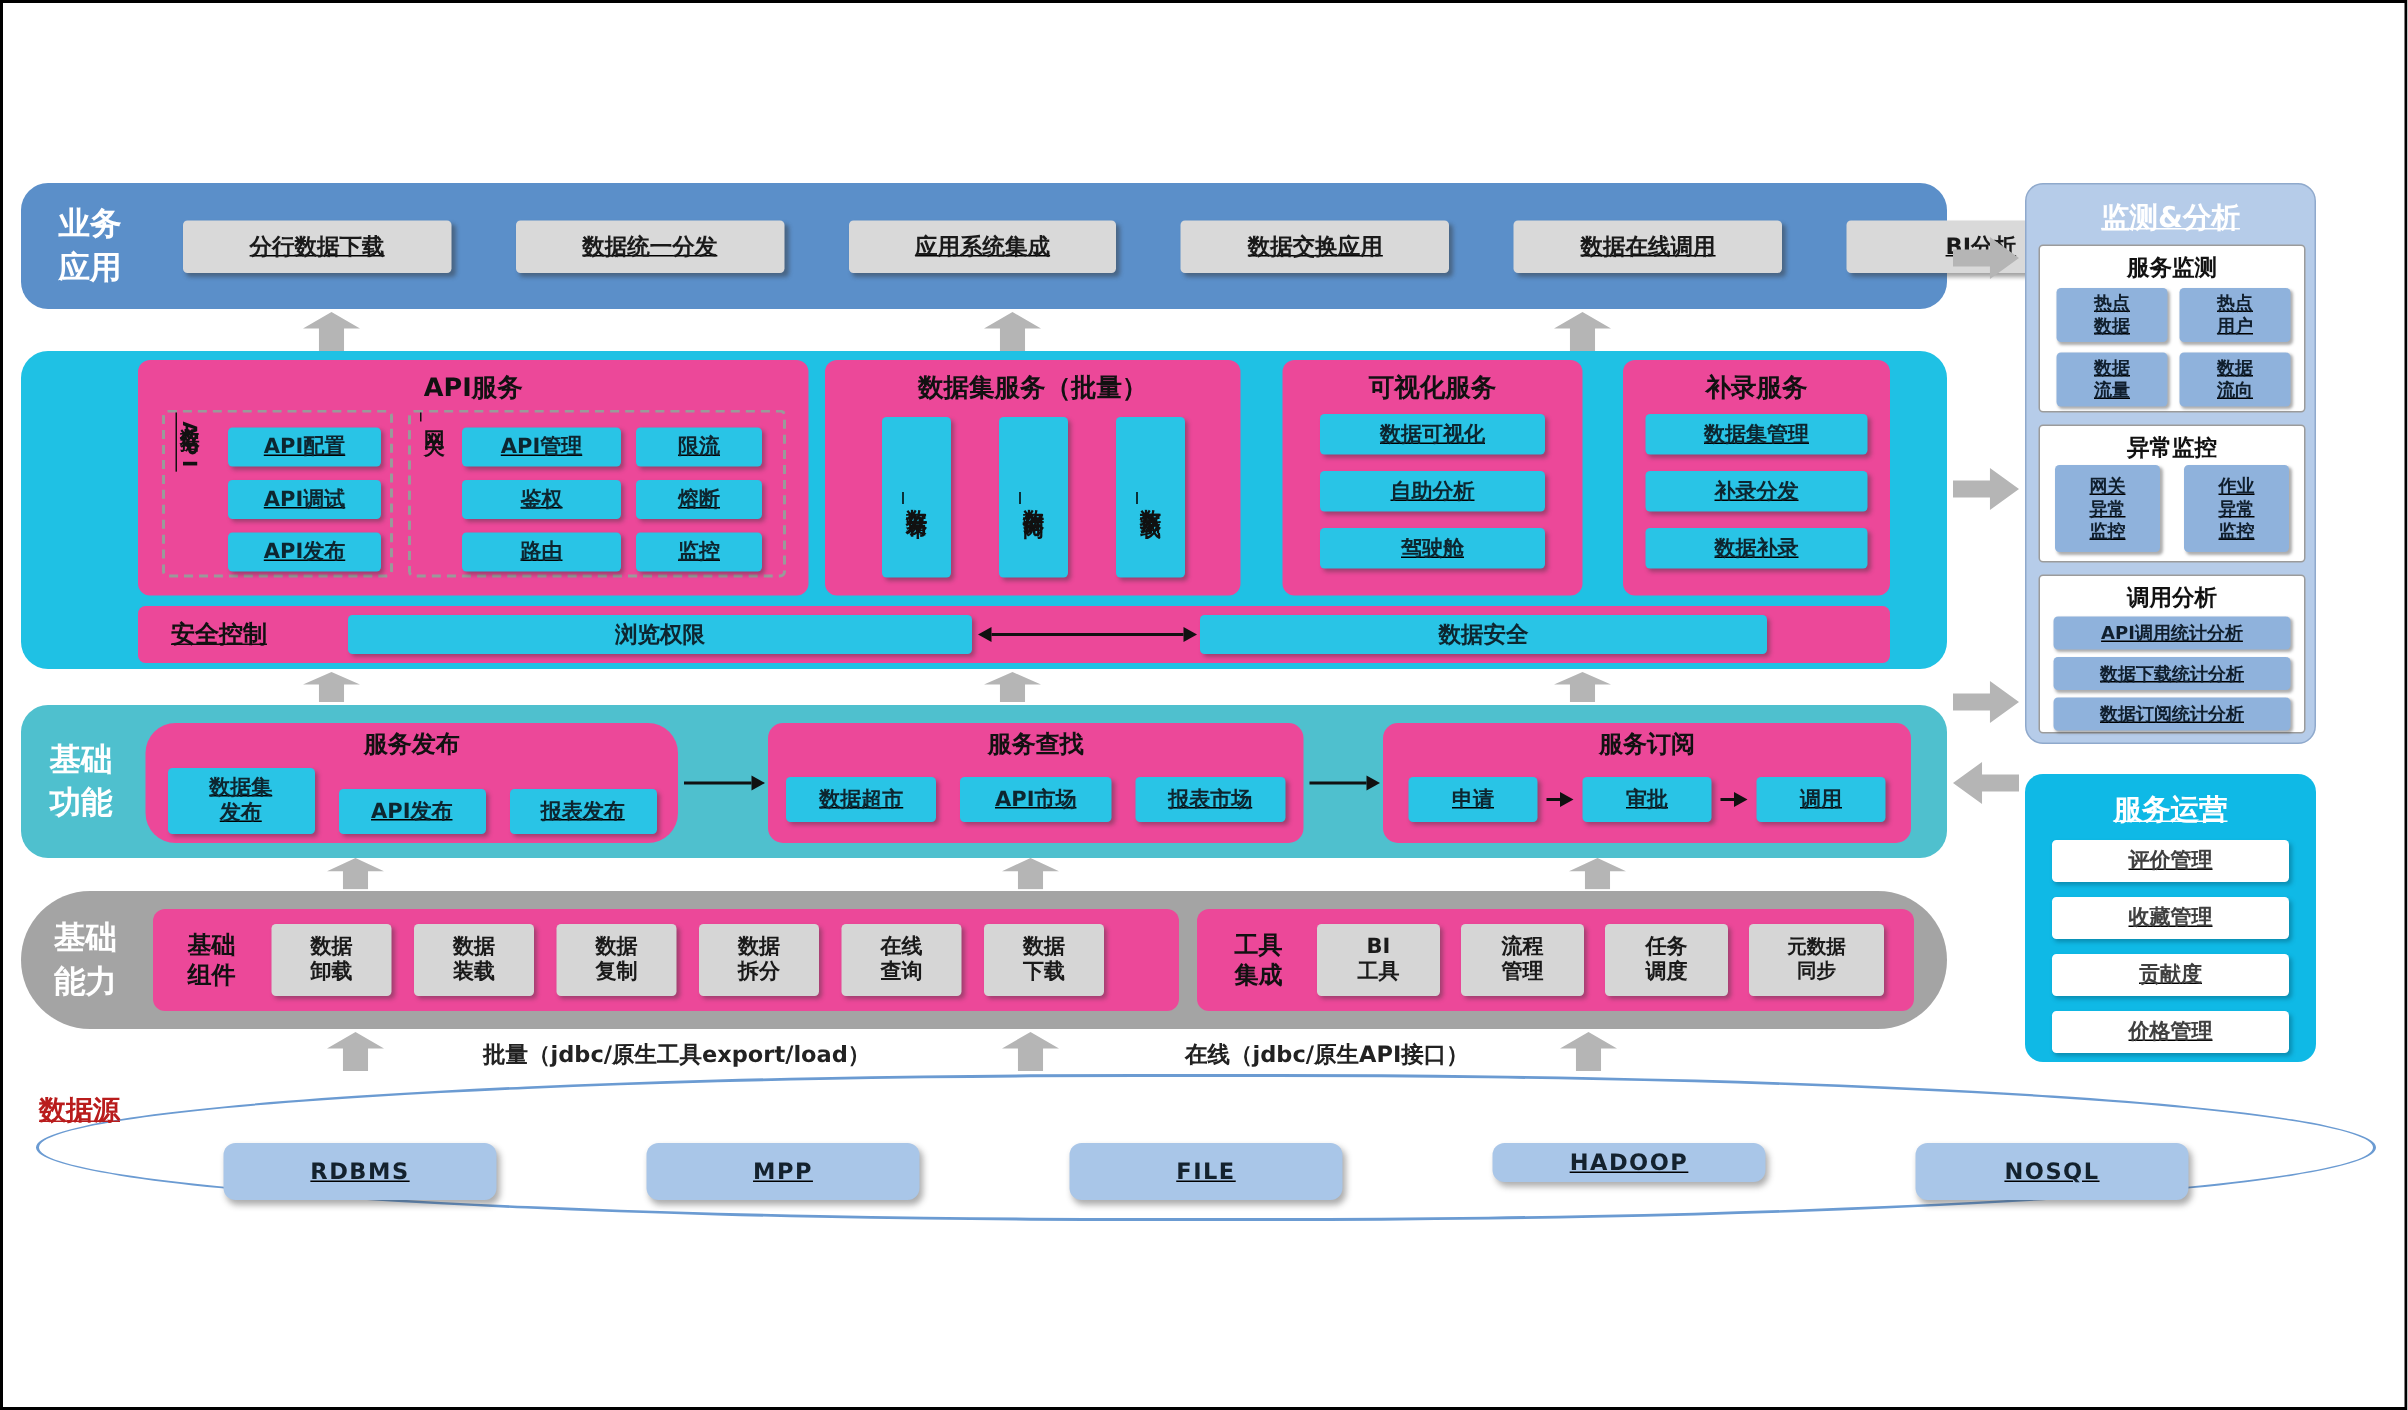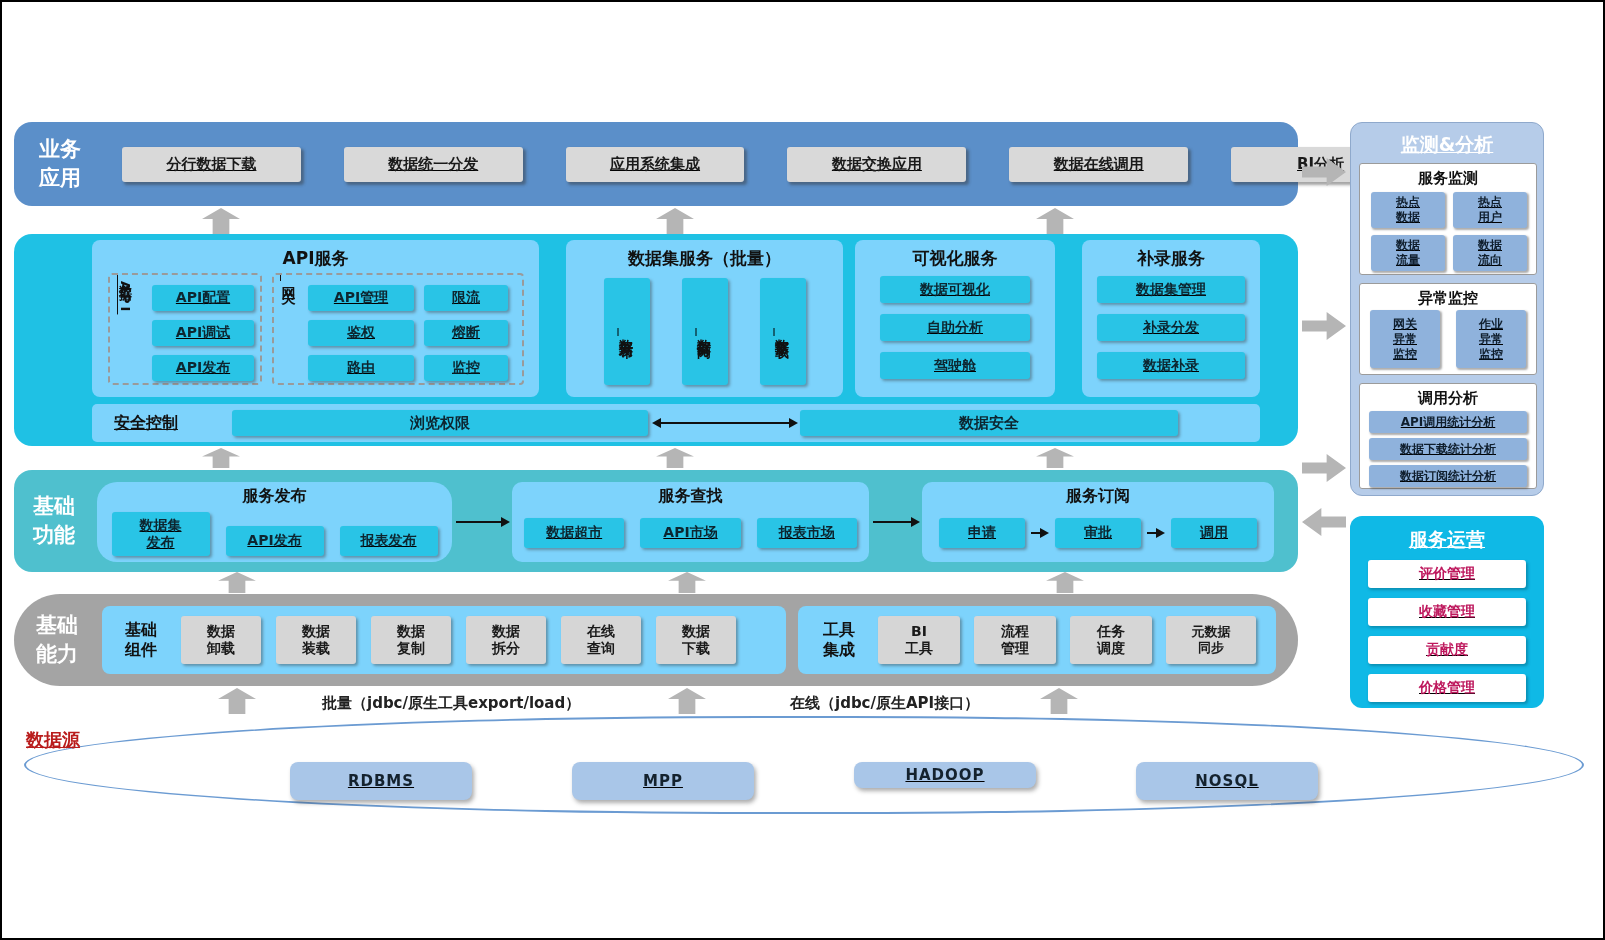--- a/index.html
+++ b/index.html
@@ -8,23 +8,23 @@
   #canvas { position:relative; width:1605px; height:940px; background:#fff; border:2px solid #000; overflow:hidden; }
   .abs { position:absolute;text-decoration:underline; }
   .layer { position:absolute; border-radius:18px; }
   .layer-label { position:absolute; left:0; top:0; bottom:0; display:flex; align-items:center; justify-content:center;
                  color:#fff; font-size:21px; font-weight:bold; white-space:pre-line; text-align:center; line-height:1.4; }
   .btn { display:flex; align-items:center; justify-content:center; text-align:center; }
   .btn-gray  { background:#d9d9d9; color:#1a1a1a; border-radius:3px; box-shadow:2.5px 2.5px 3px rgba(50,50,50,.45); font-size:15px; font-weight:600; }
   .btn-gray2 { background:#d6d6d6; color:#1a1a1a; border-radius:3px; box-shadow:2px 2px 3px rgba(50,50,50,.4); font-size:14px; font-weight:600; }
   .btn-cyan  { background:#29c4e6; color:#0d2630; border-radius:3px; box-shadow:2px 2px 3px rgba(50,50,50,.4); font-size:14px; font-weight:600; }
   .btn-blue  { background:#8fb2dc; color:#101f2e; border-radius:3px; box-shadow:1.5px 1.5px 2px rgba(50,50,50,.4); font-size:12px; font-weight:600; }
-  .btn-white { background:#fff; color:#be185d; border-radius:3px; box-shadow:1.5px 2px 3px rgba(0,60,80,.35); font-size:14px; font-weight:600; }
+  .btn-white { background:#fff; color:#404040; border-radius:3px; box-shadow:1.5px 2px 3px rgba(0,60,80,.35); font-size:14px; font-weight:600; }
   .btn-src   { background:#a9c6e8; color:#14222e; border-radius:8px; box-shadow:2px 3px 4px rgba(50,50,50,.4); font-size:15px; font-weight:bold; letter-spacing:1px; }
-  .card { position:absolute; background:#7dd3fc; border-radius:8px; }
+  .card { position:absolute; background:#ec4899; border-radius:8px; }
   .card-title { position:absolute; top:7px; left:0; right:0; text-align:center; font-size:17px; font-weight:bold; color:#111; }
   .dashed { position:absolute; border:2px dashed #9a9a9a; border-radius:4px; }
   .vtext { writing-mode:vertical-rl; text-orientation:mixed; letter-spacing:3px; font-weight:600; color:#111; }
   .pre { white-space:pre-line; line-height:1.25; }
   .arrow-up    { position:absolute; background:#b5b5b5; clip-path:polygon(50% 0,100% 42%,72% 42%,72% 100%,28% 100%,28% 42%,0 42%); }
   .arrow-right { position:absolute; background:#b5b5b5; clip-path:polygon(0 30%,56% 30%,56% 0,100% 50%,56% 100%,56% 70%,0 70%); }
   .arrow-left  { position:absolute; background:#b5b5b5; clip-path:polygon(100% 30%,44% 30%,44% 0,0 50%,44% 100%,44% 70%,100% 70%); }
   .harrow { position:absolute; display:flex; align-items:center; }
   .harrow.inline { position:static; flex:none; }
   .harrow .line { flex:1; height:2px; background:#111; }
@@ -74,21 +74,21 @@
           <div class="btn btn-cyan" style="height:26px;">API管理</div>
           <div class="btn btn-cyan" style="height:26px;">限流</div>
           <div class="btn btn-cyan" style="height:26px;">鉴权</div>
           <div class="btn btn-cyan" style="height:26px;">熔断</div>
           <div class="btn btn-cyan" style="height:26px;">路由</div>
           <div class="btn btn-cyan" style="height:26px;">监控</div>
         </div>
       </div>
     </div>
 
-    <div class="card" style="left:552px;top:6px;width:277px;height:157px;">
+    <div class="card" style="left:536px;top:6px;width:277px;height:157px;">
       <div class="card-title">数据集服务（批量）</div>
       <div class="abs" style="left:0;right:0;top:38px;bottom:12px;display:flex;justify-content:center;gap:32px;">
         <div class="btn btn-cyan vtext" style="width:46px;font-size:14px;letter-spacing:2px;">数据发布</div>
         <div class="btn btn-cyan vtext" style="width:46px;font-size:14px;letter-spacing:2px;">数据订阅</div>
         <div class="btn btn-cyan vtext" style="width:46px;font-size:14px;letter-spacing:2px;">数据下载</div>
       </div>
     </div>
 
     <div class="card" style="left:841px;top:6px;width:200px;height:157px;">
       <div class="card-title">可视化服务</div>
@@ -218,20 +218,21 @@
   <div class="arrow-up" style="left:666px;top:686px;width:38px;height:26px;"></div>
   <div class="arrow-up" style="left:1038px;top:686px;width:38px;height:26px;"></div>
   <div class="note" style="left:320px;top:692px;">批量（jdbc/原生工具export/load）</div>
   <div class="note" style="left:788px;top:692px;">在线（jdbc/原生API接口）</div>
 
   <div class="abs" style="left:22px;top:714px;width:1560px;height:98px;background:#fff;border:2px solid #6b9bd2;border-radius:50% / 52px;">
     <div class="abs" style="left:0;right:0;top:10px;text-align:left;font-size:18px;font-weight:bold;color:#b91c1c;">数据源</div>
     <div class="abs" style="left:0;right:0;top:44px;display:flex;justify-content:center;gap:100px;">
       <div class="btn btn-src" style="width:182px;height:38px;">RDBMS</div>
       <div class="btn btn-src" style="width:182px;height:38px;">MPP</div>
+      <div class="btn btn-src" style="width:182px;height:38px;">FILE</div>
       <div class="btn btn-src" style="width:182px;height:26px;">HADOOP</div>
       <div class="btn btn-src" style="width:182px;height:38px;">NOSQL</div>
     </div>
   </div>
 
   <div class="arrow-right" style="left:1300px;top:156px;width:44px;height:28px;"></div>
   <div class="arrow-right" style="left:1300px;top:310px;width:44px;height:28px;"></div>
   <div class="arrow-right" style="left:1300px;top:452px;width:44px;height:28px;"></div>
   <div class="arrow-left" style="left:1300px;top:506px;width:44px;height:28px;"></div>
 

